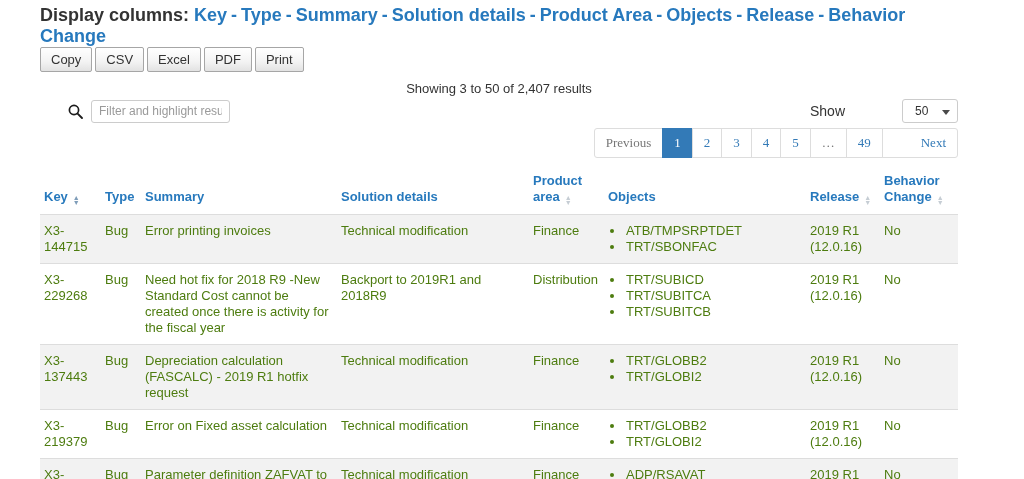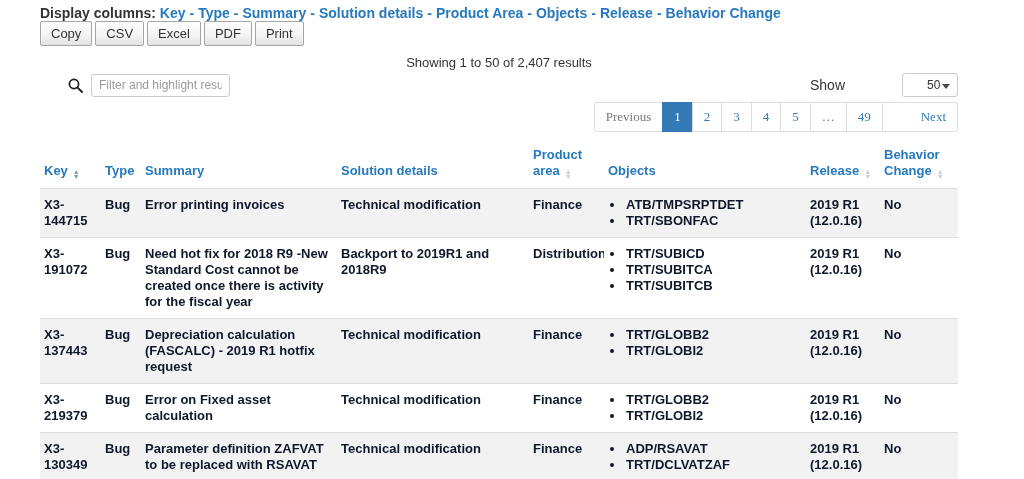--- a/index.html
+++ b/index.html
@@ -1,21 +1,21 @@
 <!DOCTYPE html>
 <html><head>
 <meta charset="utf-8">
 <style>
   * { box-sizing: border-box; margin: 0; padding: 0; }
   html, body { width: 1024px; height: 479px; overflow: hidden; background: #fff;
     font-family: "Liberation Sans", "DejaVu Sans", sans-serif; color: #333; }
   .container { width: 918px; margin-left: 40px; }
 
   
-  .display-columns { padding-top: 5px; font-size: 14px; font-weight: 700; color: #333; }
+  .display-columns { padding-top: 5px; font-size: 18px; font-weight: 700; color: #333; }
   .display-columns a { color: #2779bd; text-decoration: none; }
   .display-columns .sep { color: #2779bd; margin: 0 4px; }
 
   
   .export-buttons { display: flex; gap: 3px; }
   .dt-button { font-size: 13px; color: #333; padding: 4px 10px; cursor: pointer;
     border: 1px solid #a6a6a6; border-radius: 2px;
     background: linear-gradient(to bottom, #ffffff 0%, #f3f3f3 60%, #e2e2e2 100%); }
 
   
@@ -26,21 +26,21 @@
   .search-group { display: flex; align-items: center; margin-left: 27px; }
   .search-group svg { display: block; }
   .search-input { margin-left: 7px; width: 139px; height: 23px; border: 1px solid #ccc;
     border-radius: 3px; font-size: 12px; padding: 0 7px; color: #333; outline: none;
     font-family: "Liberation Sans", "DejaVu Sans", sans-serif; }
   .search-input::placeholder { color: #9a9a9a; }
   .show-group { display: flex; align-items: center; gap: 48px; }
   .show-label { font-size: 14px; color: #333; margin-right: 9px; }
   .page-size-select { position: relative; width: 56px; height: 24px; border: 1px solid #ccc;
     border-radius: 3px; background: #fff; font-size: 12px; color: #333; cursor: pointer;
-    display: flex; align-items: center; padding-left: 24px; }
+    display: flex; align-items: center; padding-left: 12px; }
   .caret { position: absolute; right: 7px; top: 10px; width: 0; height: 0;
     border-left: 4px solid transparent; border-right: 4px solid transparent;
     border-top: 5px solid #4a4a4a; }
 
   
   .pagination-row { margin-top: 5px; display: flex; justify-content: flex-end; font-family: Liberation Serif, serif; }
   ul.pagination { list-style: none; display: flex; }
   ul.pagination li { font-size: 13px; }
   ul.pagination li span, ul.pagination li a { display: block; padding: 6px 11px;
     border: 1px solid #ddd; margin-left: -1px; background: #fff; color: #337ab7;
@@ -49,21 +49,21 @@
   ul.pagination li:last-child a { border-radius: 0 3px 3px 0; padding-left: 38px; }
   ul.pagination li.disabled span { color: #777; cursor: default; }
   ul.pagination li.active span { background: #337ab7; border-color: #337ab7; color: #fff; }
 
   
   table.results { margin-top: 11px; width: 918px; border-collapse: collapse; table-layout: fixed;
     font-size: 13px; line-height: 1.23; }
   table.results th { text-align: left; vertical-align: bottom; color: #2779bd; font-weight: 700;
     padding: 4px 4px 9px 4px; border-bottom: 1px solid #ddd; }
   table.results td { vertical-align: top; padding: 8px 4px; border-bottom: 1px solid #ddd;
-    color: #0f172a; overflow: hidden; font-weight: bold; }
+    color: #4d7c0f; overflow: hidden; }
   table.results tr.striped td { background: #f2f2f2; }
   .sort-icon { display: inline-flex; flex-direction: column; margin-left: 5px;
     font-size: 7px; line-height: 5px; vertical-align: 1px; color: #c6cdd4; }
   .sort-icon.sorted { color: #7f9db9; }
   ul.objects { margin: 0; padding-left: 17px; list-style: disc; }
   ul.objects li { padding-left: 1px; }
 </style>
 </head>
 <body>
 
@@ -75,21 +75,21 @@
   </div>
 
   <div class="export-buttons">
     <button class="dt-button">Copy</button>
     <button class="dt-button">CSV</button>
     <button class="dt-button">Excel</button>
     <button class="dt-button">PDF</button>
     <button class="dt-button">Print</button>
   </div>
 
-  <div class="showing">Showing 1 to 50 of 2,407 results</div>
+  <div class="showing">Showing 3 to 50 of 2,407 results</div>
 
   <div class="controls-row">
     <div class="search-group">
       <span>
         <svg width="17" height="17" viewBox="0 0 17 17">
           <circle cx="7" cy="7" r="4.6" fill="none" stroke="#1c1c1c" stroke-width="1.7"></circle>
           <line x1="10.6" y1="10.6" x2="15" y2="15" stroke="#1c1c1c" stroke-width="1.9" stroke-linecap="round"></line>
         </svg>
       </span>
       <input class="search-input" type="text" placeholder="Filter and highlight results..." style="">
@@ -180,21 +180,21 @@
         <td>
           <ul class="objects">
             <li>ATB/TMPSRPTDET</li>
             <li>TRT/SBONFAC</li>
           </ul>
         </td>
         <td>2019 R1 (12.0.16)</td>
         <td>No</td>
       </tr>
       <tr>
-        <td>X3-191072</td>
+        <td>X3-229268</td>
         <td>Bug</td>
         <td>Need hot fix for 2018 R9 -New Standard Cost cannot be created once there is activity for the fiscal year</td>
         <td>Backport to 2019R1 and 2018R9</td>
         <td>Distribution</td>
         <td>
           <ul class="objects">
             <li>TRT/SUBICD</li>
             <li>TRT/SUBITCA</li>
             <li>TRT/SUBITCB</li>
           </ul>

